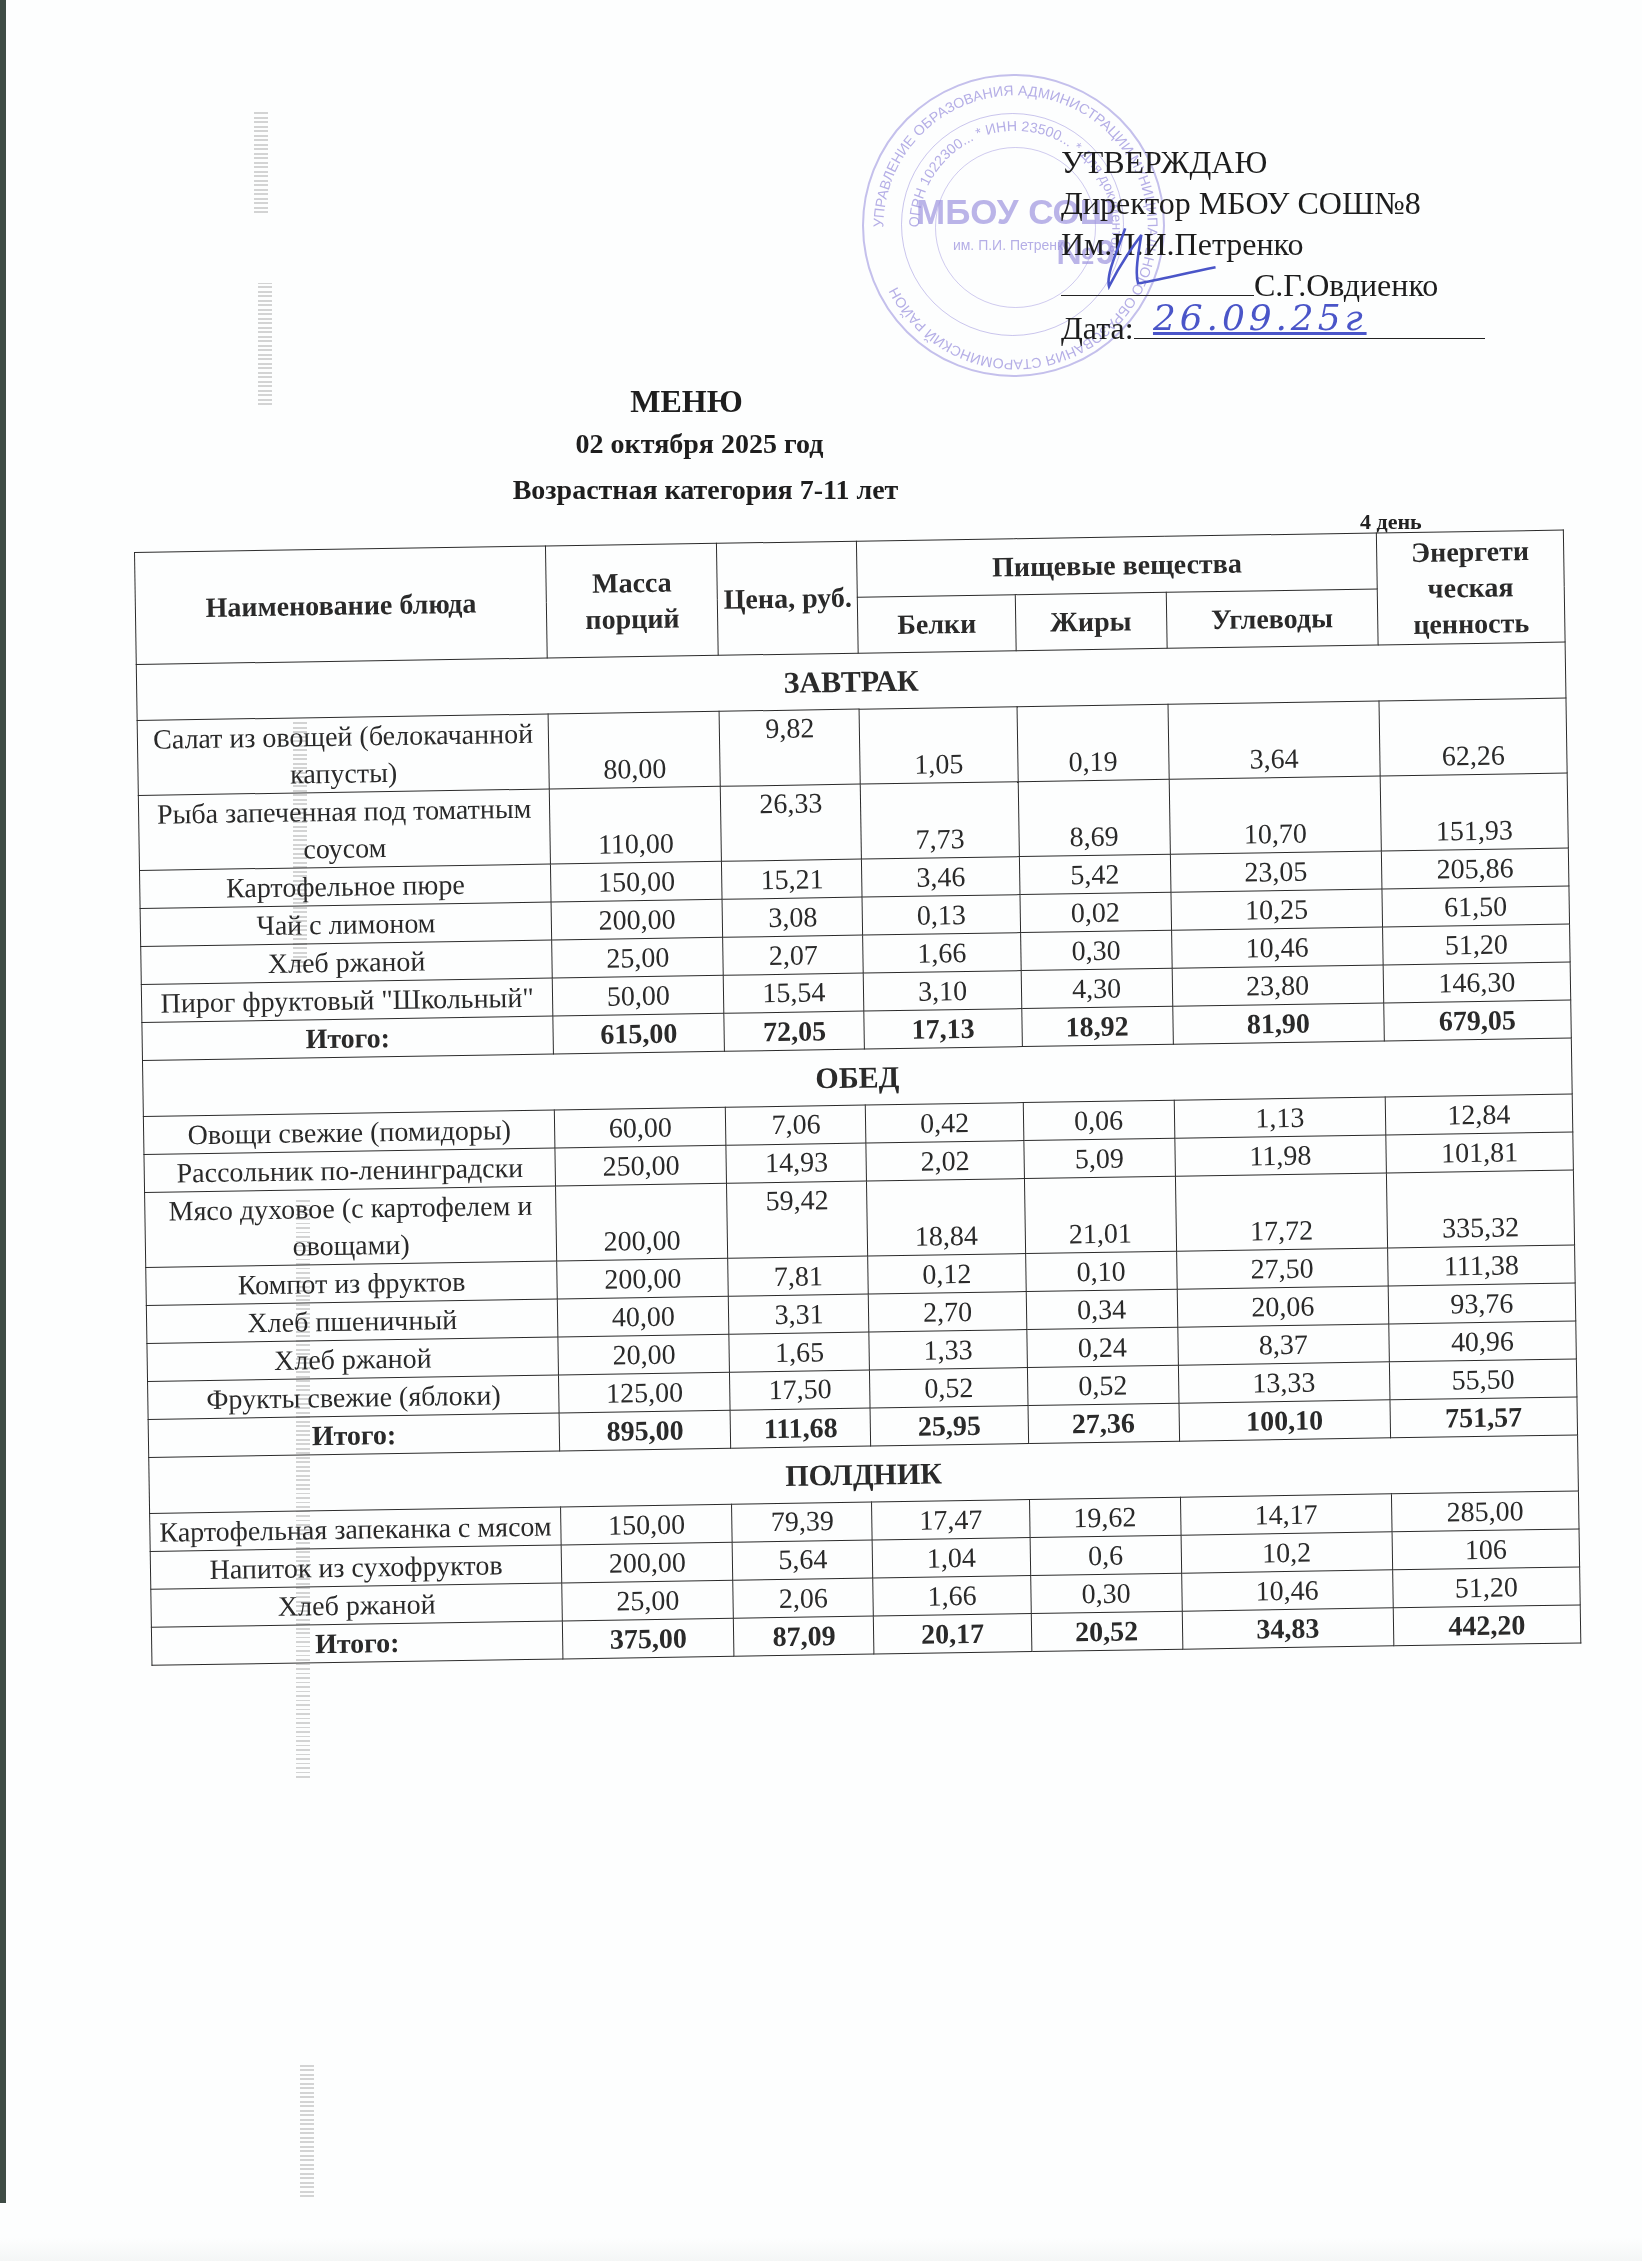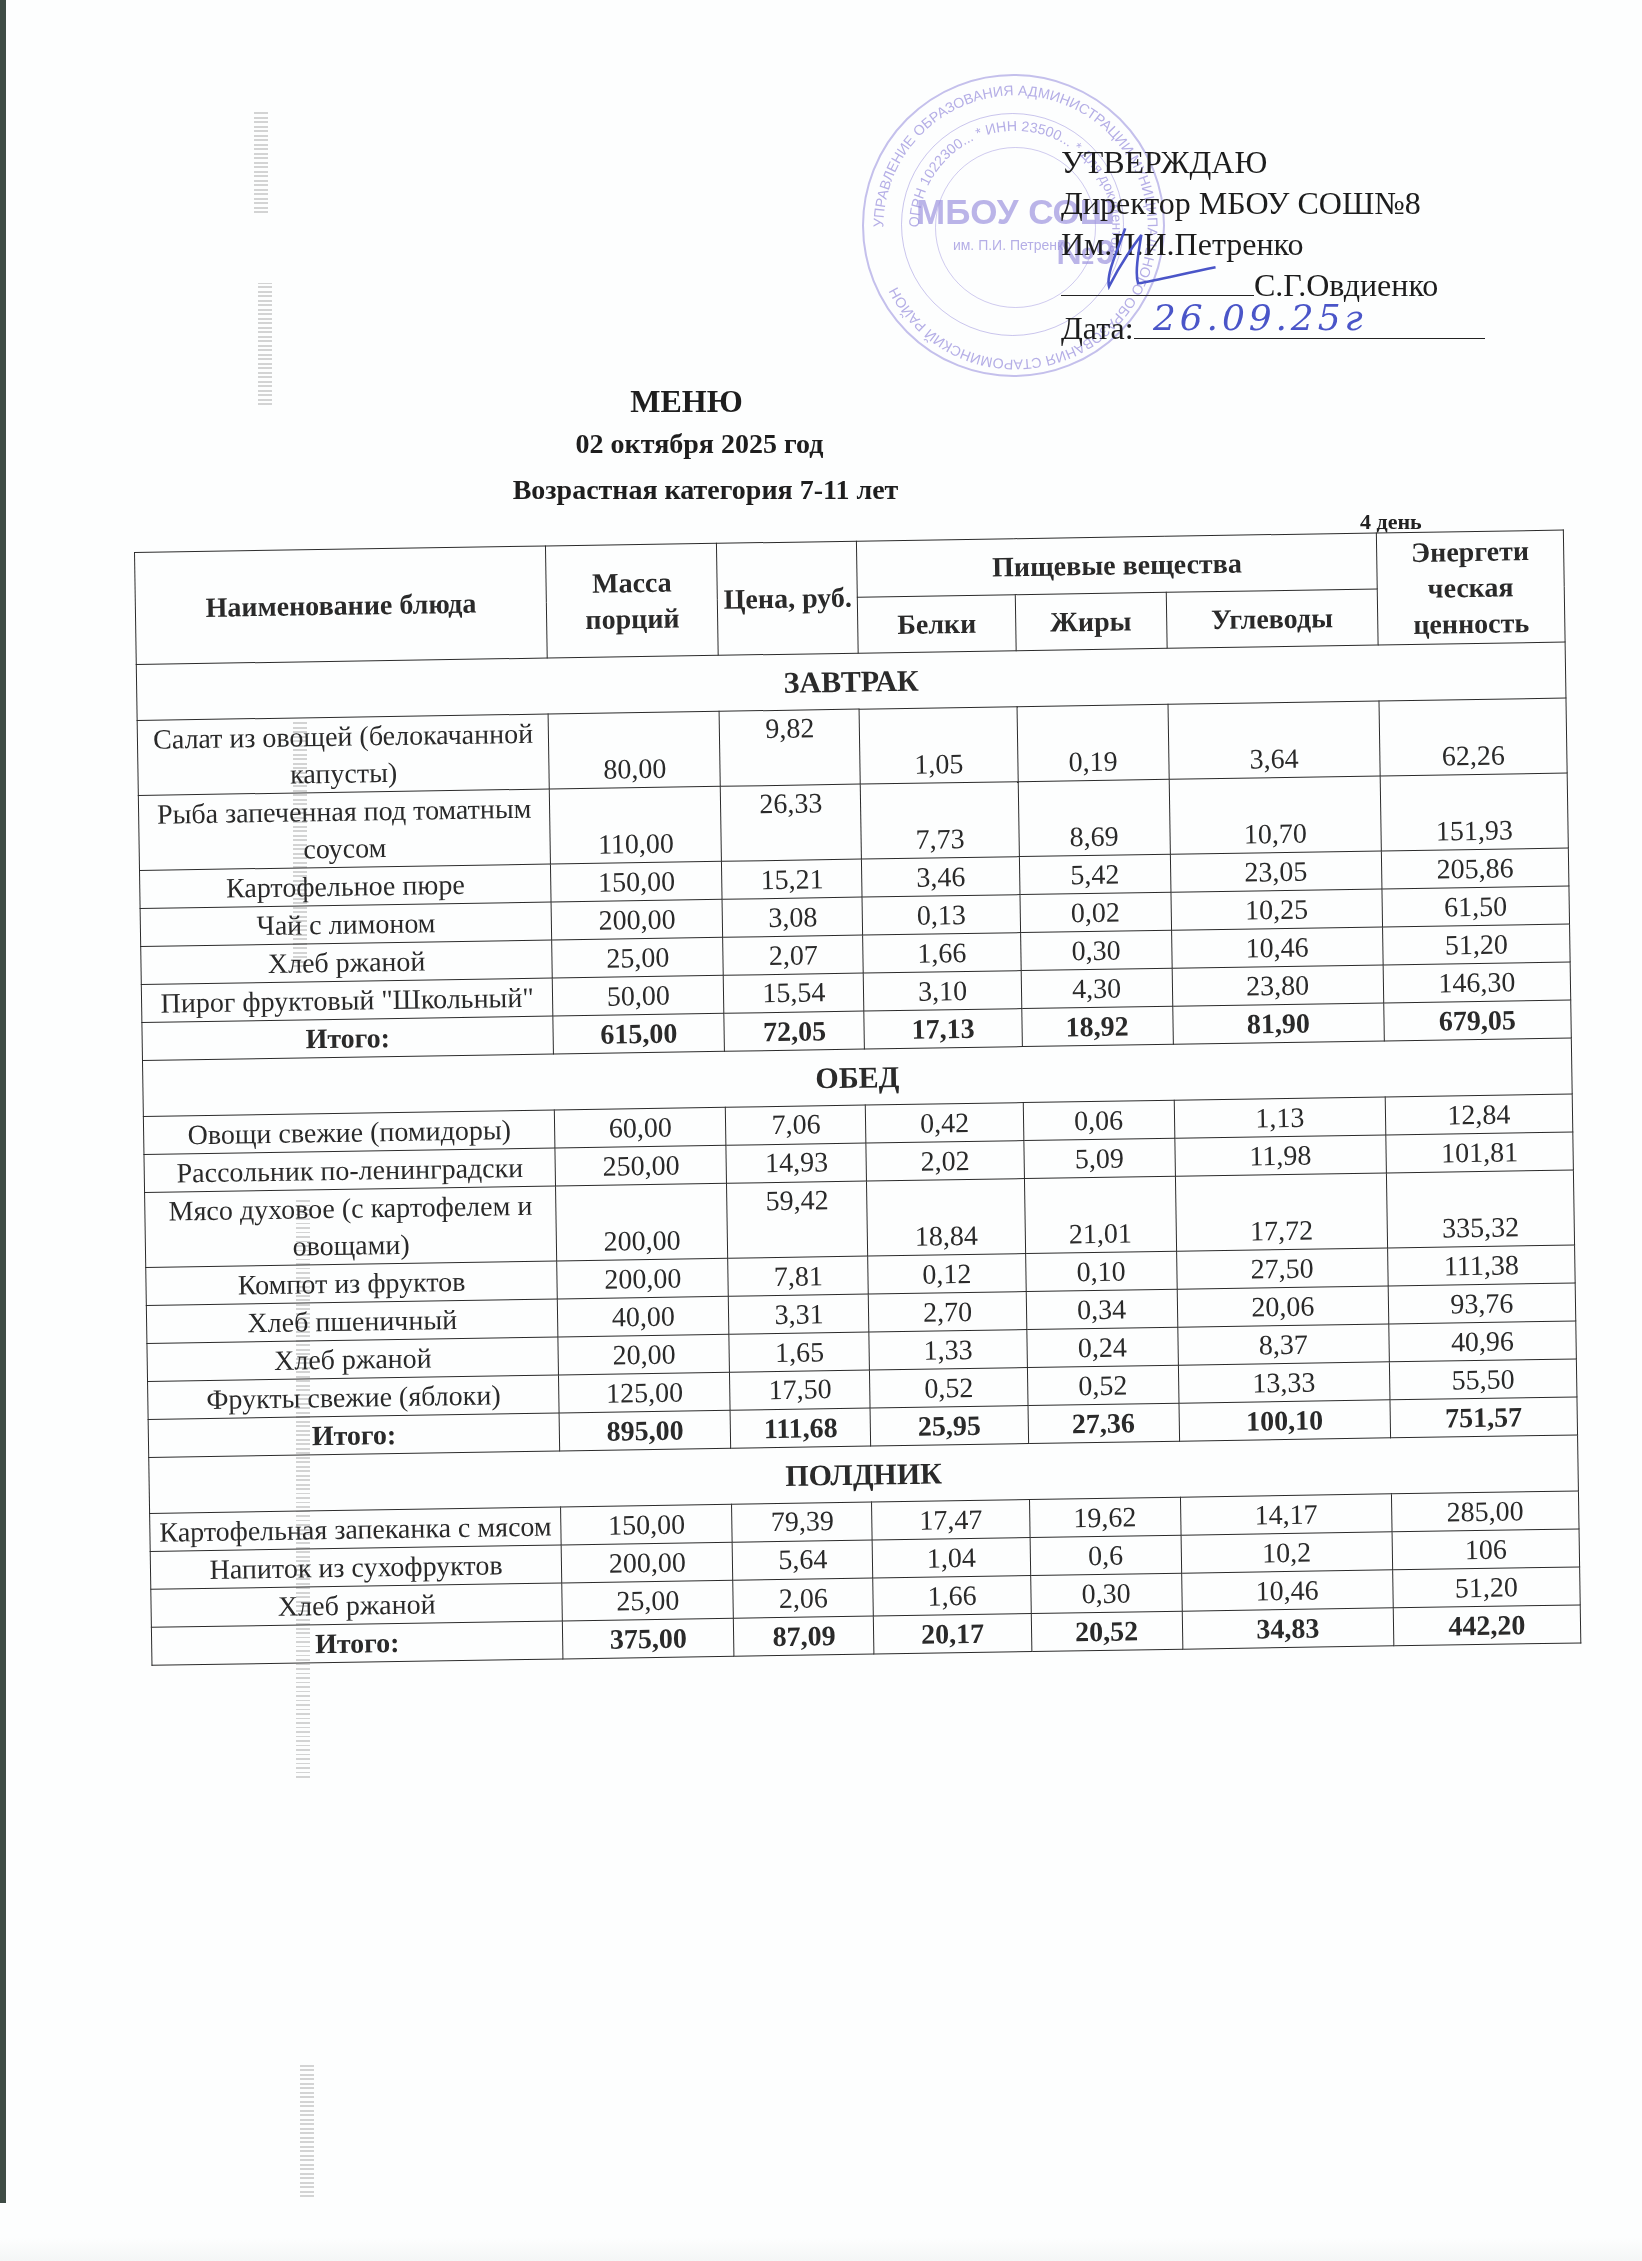--- a/index.html
+++ b/index.html
@@ -28,21 +28,21 @@
     font-family: "Liberation Sans", sans-serif; font-size: 14px; color: rgba(150,140,220,.7); }
   .stamp-ring { position: absolute; left: 0; top: 0; width: 303px; height: 303px; }
   .stamp-ring text { fill: rgba(150,140,220,.7); font-family: "Liberation Sans", sans-serif; font-size: 22px; }
 
   
   .approve { position: absolute; left: 1061px; top: 142px; font-size: 32px; line-height: 41px; color: #1d1d1d; }
   .approve div { white-space: nowrap; }
   .sig-line { display: inline-block; width: 193px; border-bottom: 1.9px solid #222; height: 28px; vertical-align: baseline; position: relative; }
   .date-line { display: inline-block; width: 351px; border-bottom: 1.9px solid #222; height: 32px; position: relative; vertical-align: baseline; }
   .handwritten { position: absolute; left: 19.3px; top: -9px; font-family: "DejaVu Serif", serif; font-style: italic;
-    font-size: 36px; color: #4a55c8; letter-spacing: 3.9px; }
+    font-size: 36px; color: #4a55c8; letter-spacing: 3.9px; text-decoration: underline; }
   .signature { position: absolute; left: 19.3px; top: -45px; width: 142px; height: 71px; }
 
   
   .title { position: absolute; left: 0; width: 1643px; text-align: center; font-weight: bold; color: #1e1e1e; }
   .t1 { top: 383px; font-size: 32px; left: -135px; }
   .t2 { top: 428px; font-size: 28px; left: -122px; }
   .t3 { top: 474px; font-size: 28px; left: -116px; }
   .day { position: absolute; left: 1360px; top: 509px; font-size: 22px; font-weight: bold; }
 
   

